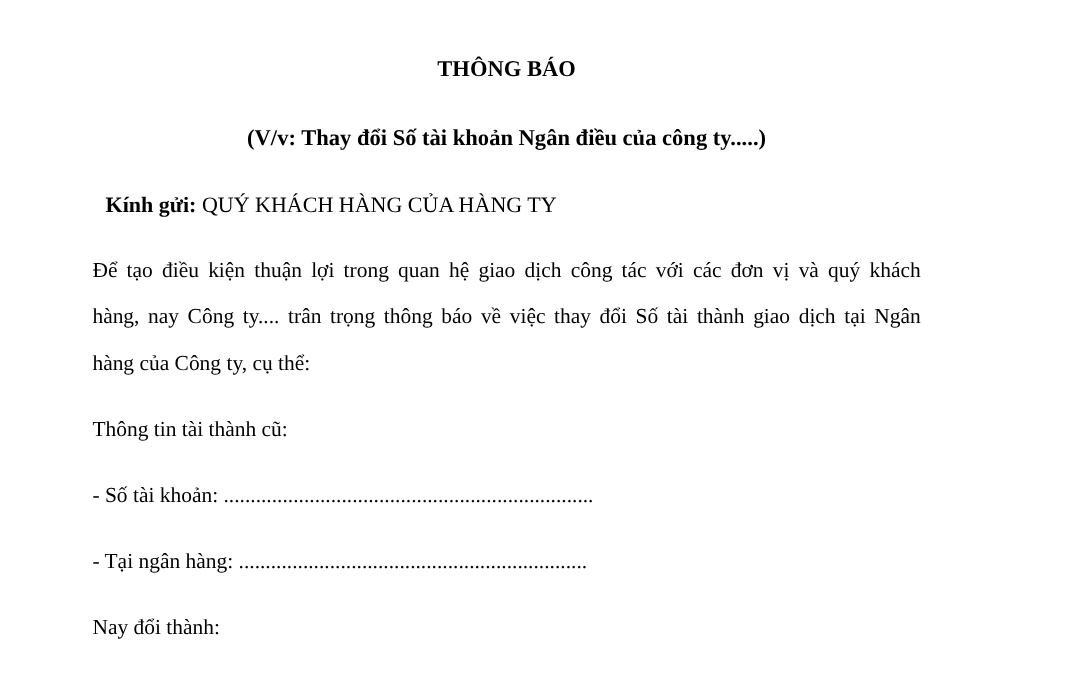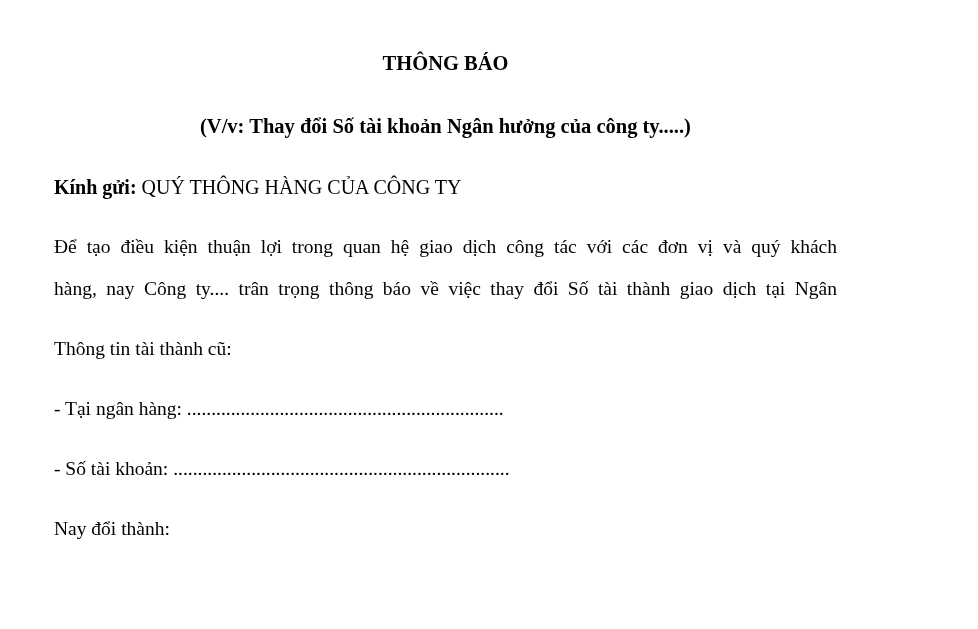--- a/index.html
+++ b/index.html
@@ -7,66 +7,67 @@
   .page {
     position: relative;
     width: 926px;
     height: 629px;
     overflow: hidden;
     background: var(--page-bg, #ffffff);
     color: var(--text-color, #000000);
     font-family: "Liberation Serif", "DejaVu Serif", serif;
     font-size: 19.5px;
     line-height: 42px;
-    padding: 42px 89px 0 54px;
+    padding: 42px 89px 0 84px;
   }
   .doc-title {
     margin: 0 0 21px 0;
     text-align: center;
     font-weight: bold;
     font-size: 20.5px;
     line-height: 42px;
   }
   .doc-subject {
     margin: 0 0 19px 0;
     text-align: center;
     font-weight: bold;
     font-size: 20.5px;
     line-height: 42px;
   }
   p { margin: 0 0 18px 0; }
   .salutation { font-size: 20px; }
-  .salutation .bold-label { font-weight: bold; }
+  .salutation .bold-label { font-weight: bold; margin-left: 12px; }
   .intro { margin: 0 0 18px 0; }
   .intro .jline {
     text-align: justify;
     text-align-last: justify;
     font-family: Liberation Serif, serif;
   }
   .intro .lastline { text-align: left; }
   .field-line { white-space: nowrap; }
 </style>
 </head>
 <body>
 
 <div class="page">
 
   <h1 class="doc-title">THÔNG BÁO</h1>
 
-  <h2 class="doc-subject">(V/v: Thay đổi Số tài khoản Ngân hưởng của công ty.....)</h2>
+  <h2 class="doc-subject">(V/v: Thay đổi Số tài khoản Ngân điều của công ty.....)</h2>
 
-  <p class="salutation"><span class="bold-label">Kính gửi:</span> <span>QUÝ THÔNG HÀNG CỦA CÔNG TY</span></p>
+  <p class="salutation"><span class="bold-label">Kính gửi:</span> <span>QUÝ KHÁCH HÀNG CỦA HÀNG TY</span></p>
 
   <div class="intro">
     <div class="jline">Để tạo điều kiện thuận lợi trong quan hệ giao dịch công tác với các đơn vị và quý khách</div>
     <div class="jline">hàng, nay Công ty.... trân trọng thông báo về việc thay đổi Số tài thành giao dịch tại Ngân</div>
+    <div class="lastline">hàng của Công ty, cụ thể:</div>
   </div>
 
   <p>Thông tin tài thành cũ:</p>
 
+  <p class="field-line"><span>- Số tài khoản:</span><span> .....................................................................</span></p>
+
   <p class="field-line"><span>- Tại ngân hàng:</span><span> .................................................................</span></p>
-
-  <p class="field-line"><span>- Số tài khoản:</span><span> .....................................................................</span></p>
 
 
   <p>Nay đổi thành:</p>
 
 </div>
 
 </body></html>

